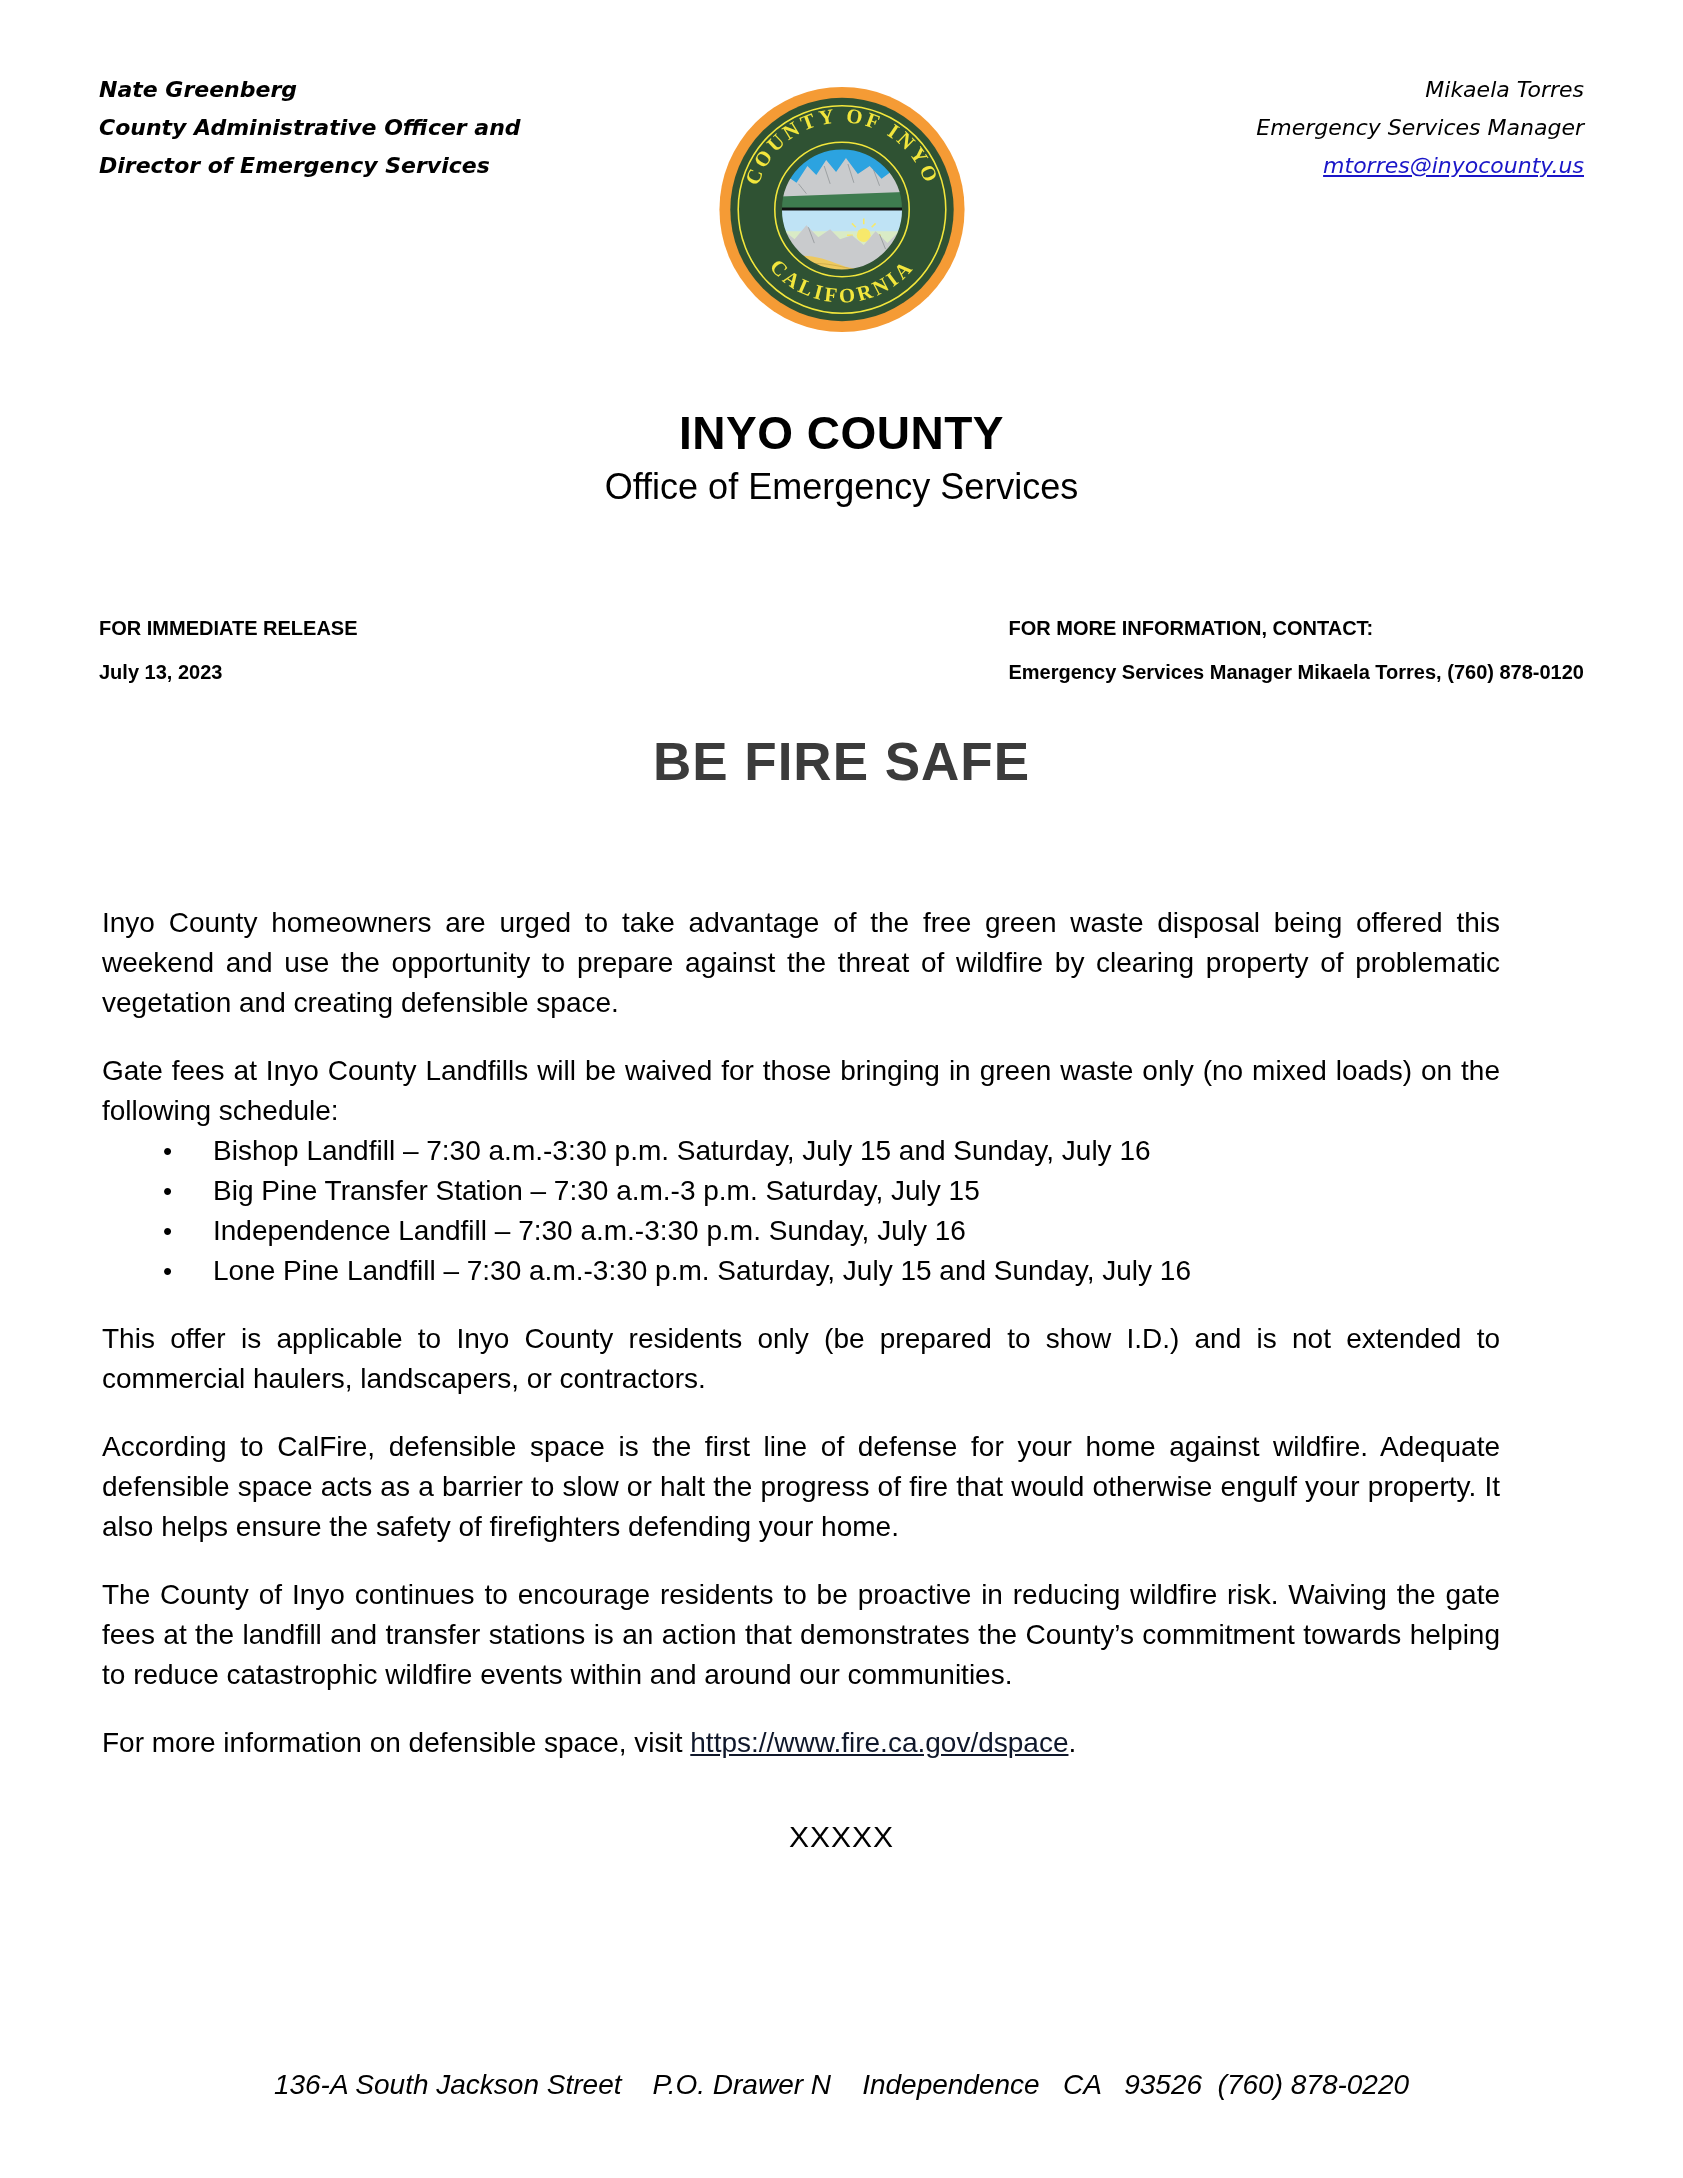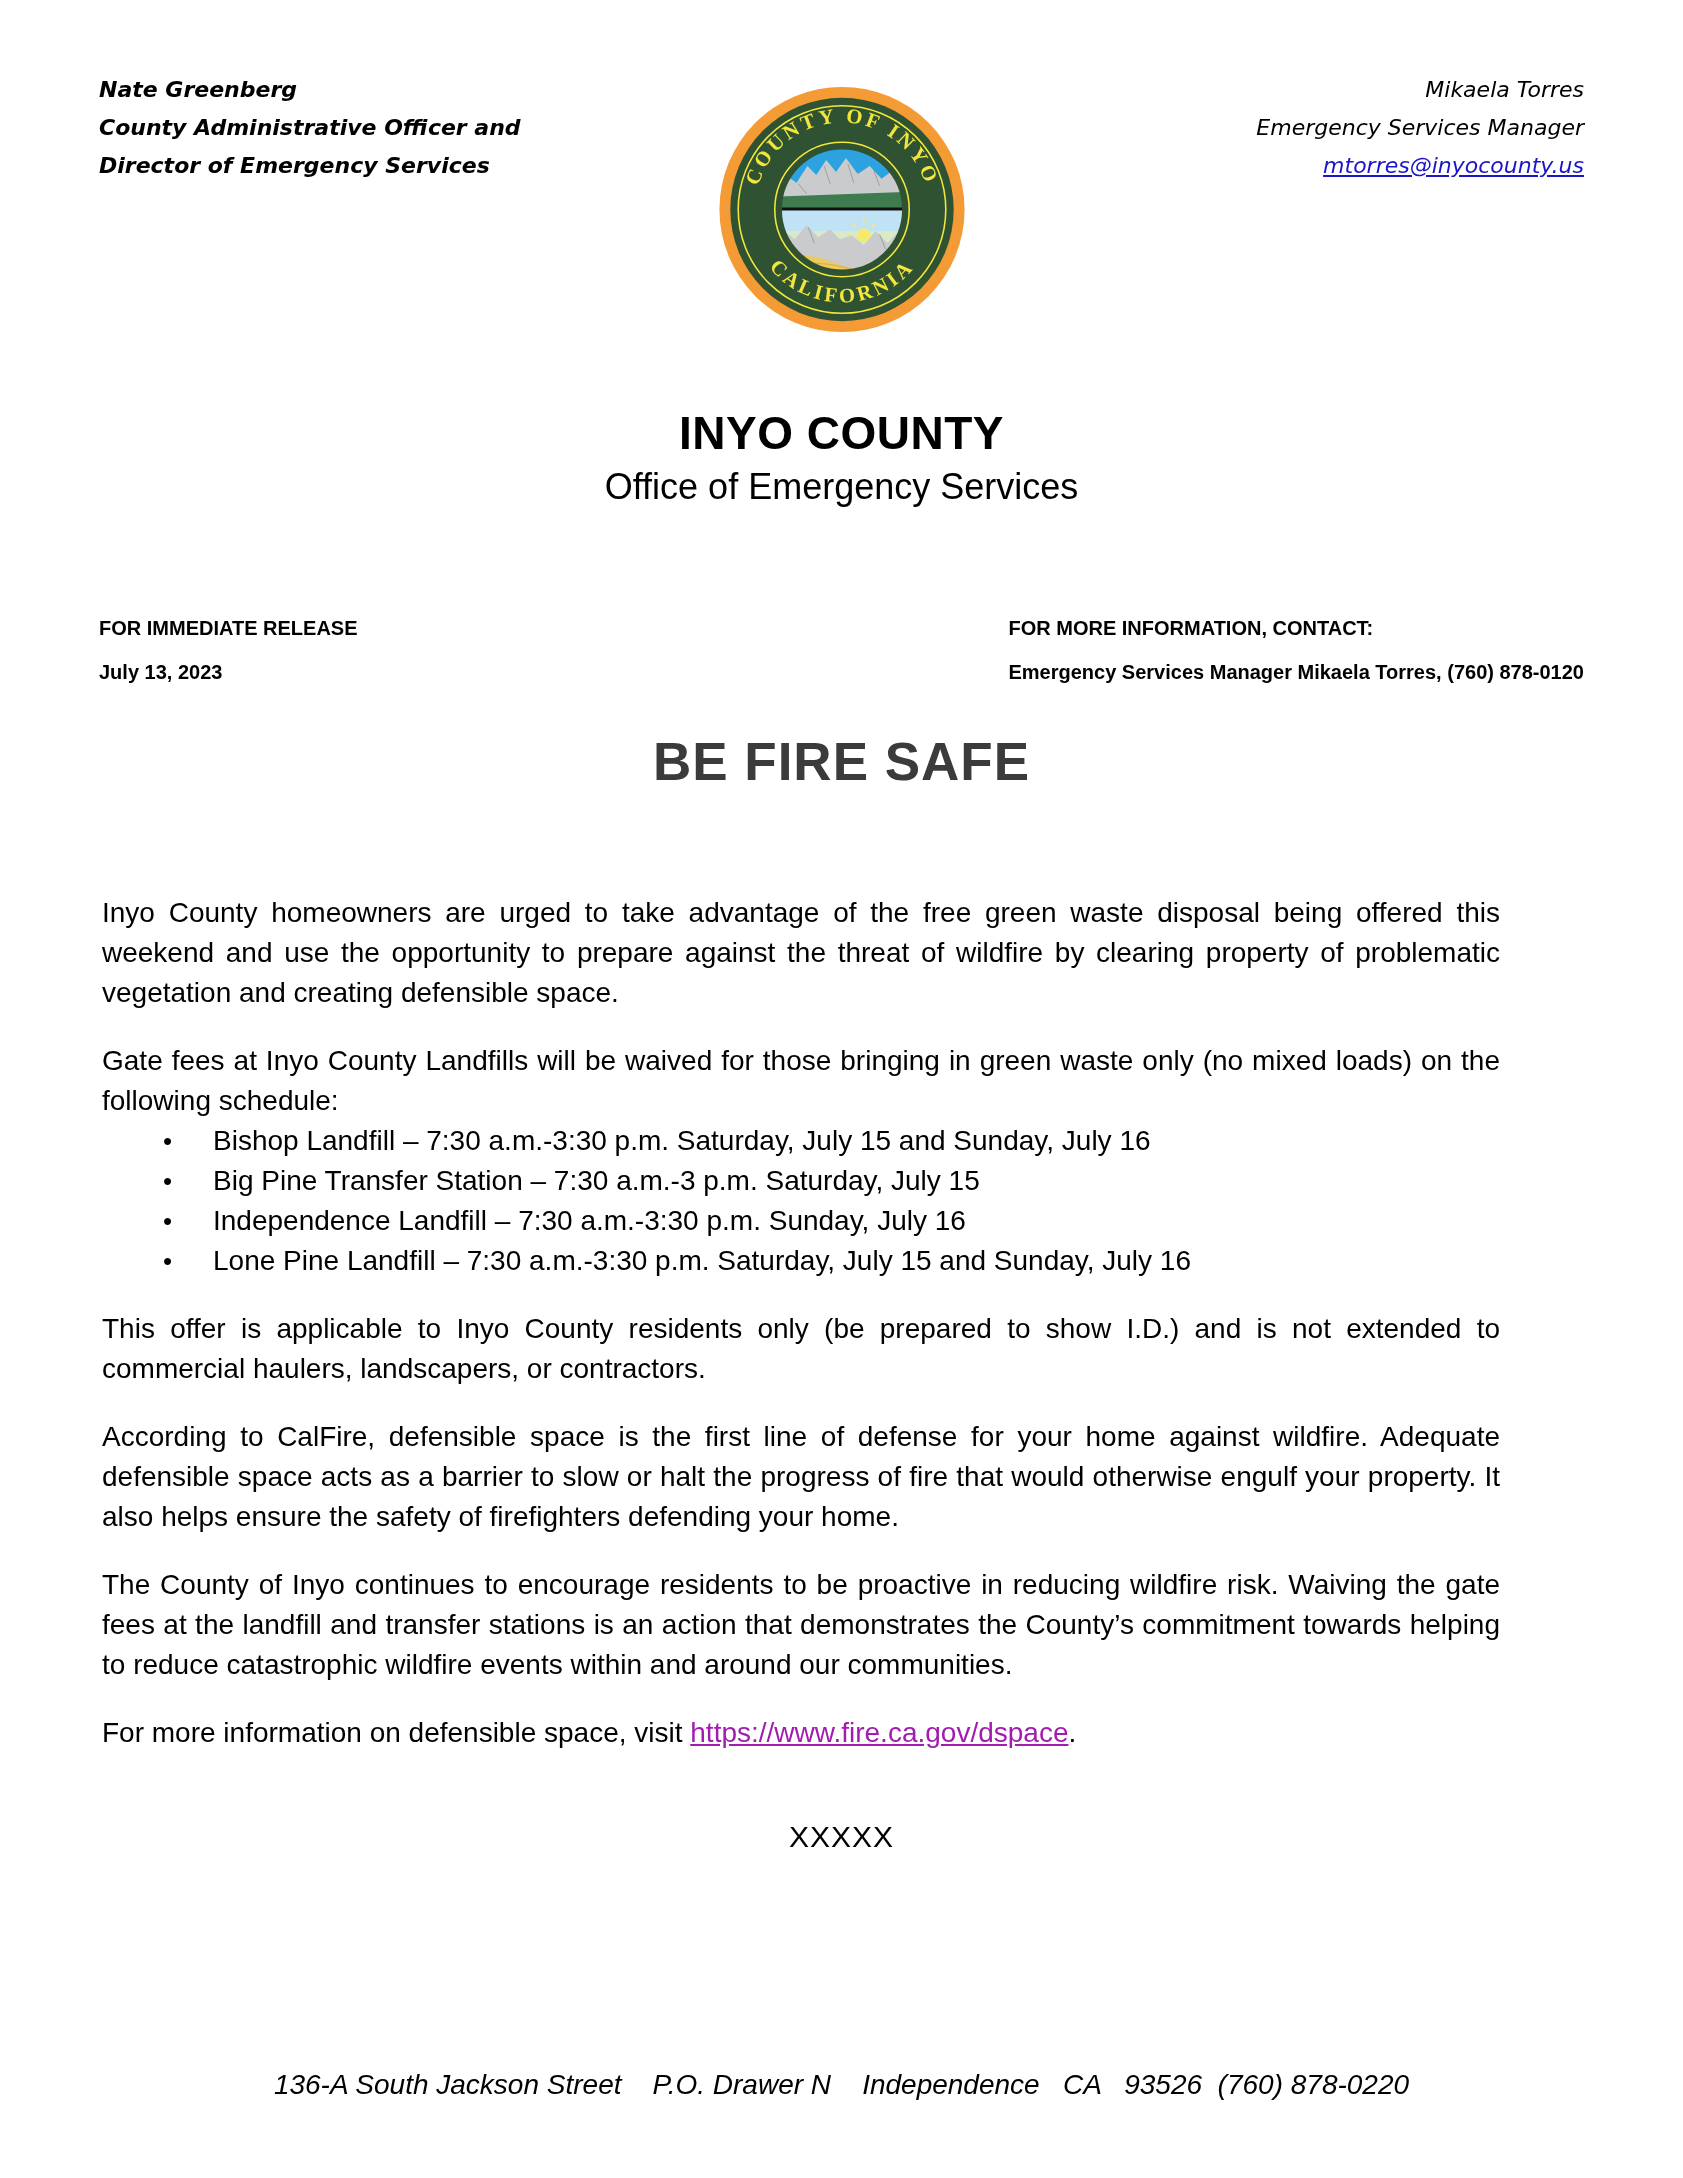--- a/index.html
+++ b/index.html
@@ -122,21 +122,21 @@
     top: 886px;
     left: 102px;
     width: 1398px;
     font-family: "Liberation Sans Narrow", "Liberation Sans", sans-serif;
     font-size: 28px;
     line-height: 40px;
     text-align: justify;
     color: #000;
   }
   .para {
-    margin: 7px 0 28px 0;
+    margin: 17px 0 28px 0;
     text-align: justify;
   }
   .para:last-child { margin-bottom: 0; }
   .para-tight { margin-bottom: 0; }
 
   ul.schedule {
     list-style: none;
     margin: 0 0 28px 0;
     padding: 0;
   }
@@ -148,21 +148,21 @@
   }
   ul.schedule li .bullet-dot {
     position: absolute;
     left: 61px;
     top: 0;
     font-size: 26px;
     line-height: 40px;
   }
 
   .ext-link {
-    color: #a21caf;
+    color: #0f172a;
     text-decoration: underline;
     cursor: pointer;
   }
 
   .closing-mark {
     position: absolute;
     top: 1820px;
     left: 0;
     right: 0;
     text-align: center;

